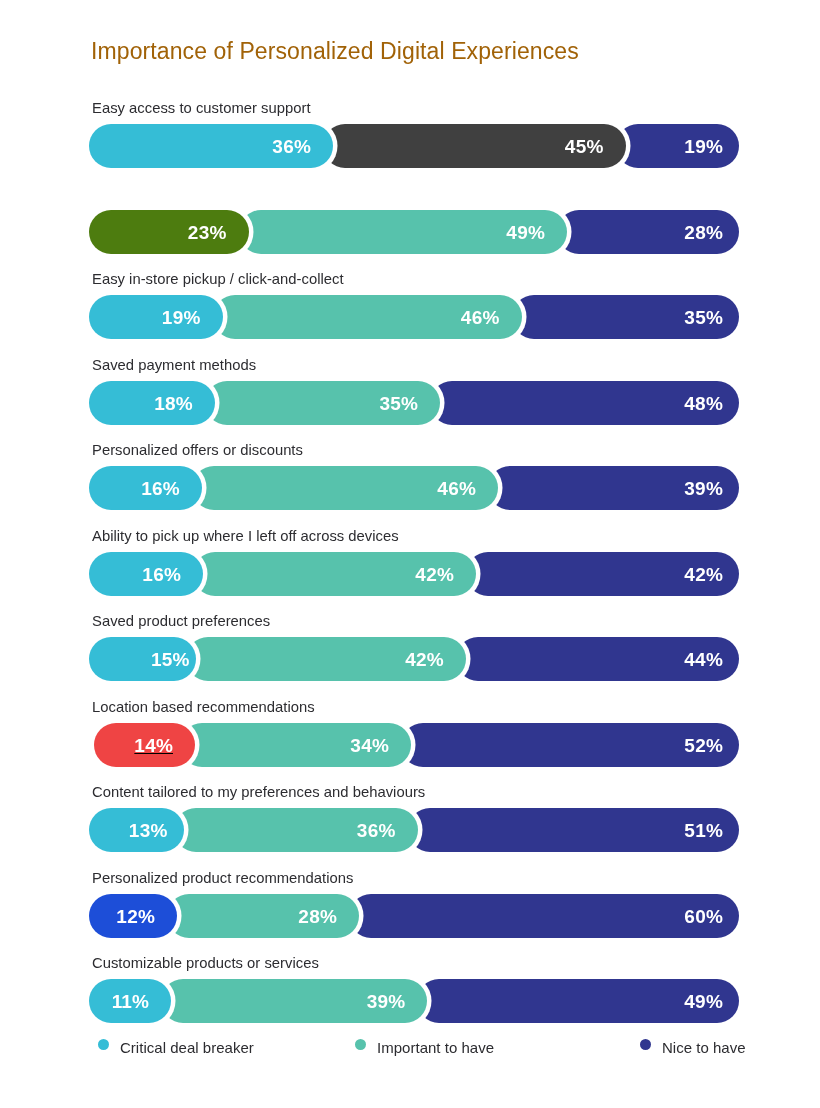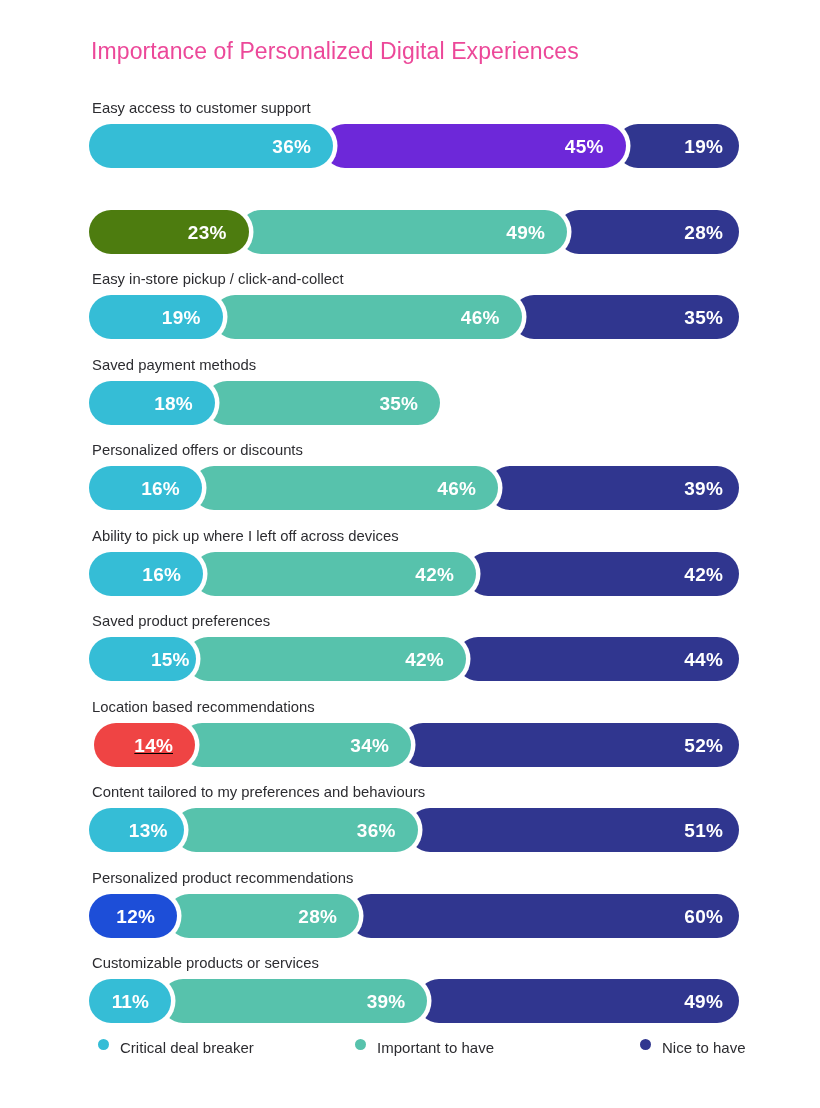--- a/index.html
+++ b/index.html
@@ -23,21 +23,21 @@
     width: 820px;
     height: 1108px;
   }
 
   #chart-title {
     position: absolute;
     left: 91px;
     top: 38px;
     font-size: 23px;
     font-weight: 400;
-    color: #ec4899;
+    color: #a16207;
     letter-spacing: 0.1px;
     white-space: nowrap;
   }
 
   #rows {
     position: absolute;
     left: 89px;
     top: 100px;
     width: 650px;
   }
@@ -133,21 +133,21 @@
 
   <div id="chart-title">Importance of Personalized Digital Experiences</div>
 
   <div id="rows">
       <div class="bar-row">
         <div class="row-label">Easy access to customer support</div>
         <div class="bar-track">
           <div class="seg seg-critical" style="left: 0px; width: 244px; background: rgb(53, 189, 214); box-shadow: rgb(255, 255, 255) 0px 0px 0px 4.5px;">
             <span class="seg-value" style="padding-right: 22px;">36%</span>
           </div>
-          <div class="seg seg-important" style="left: 234px; width: 302.5px; background: #6d28d9; box-shadow: rgb(255, 255, 255) 0px 0px 0px 4.5px;">
+          <div class="seg seg-important" style="left: 234px; width: 302.5px; background: #404040; box-shadow: rgb(255, 255, 255) 0px 0px 0px 4.5px;">
             <span class="seg-value" style="padding-right: 22px;">45%</span>
           </div>
           <div class="seg seg-nice" style="left: 526.5px; width: 123.5px; background: rgb(48, 54, 143);">
             <span class="seg-value" style="padding-right: 16px;">19%</span>
           </div>
         </div>
       </div>
       <div class="bar-row">
         <div class="bar-track">
           <div class="seg seg-critical" style="left: 0px; width: 159.5px; background: #4d7c0f; box-shadow: rgb(255, 255, 255) 0px 0px 0px 4.5px;">
@@ -176,20 +176,23 @@
         </div>
       </div>
       <div class="bar-row">
         <div class="row-label">Saved payment methods</div>
         <div class="bar-track">
           <div class="seg seg-critical" style="left: 0px; width: 125.842px; background: rgb(53, 189, 214); box-shadow: rgb(255, 255, 255) 0px 0px 0px 4.5px;">
             <span class="seg-value" style="padding-right: 22px;">18%</span>
           </div>
           <div class="seg seg-important" style="left: 115.842px; width: 235.248px; background: rgb(87, 194, 172); box-shadow: rgb(255, 255, 255) 0px 0px 0px 4.5px;">
             <span class="seg-value" style="padding-right: 22px;">35%</span>
+          </div>
+          <div class="seg seg-nice" style="left: 341.089px; width: 308.911px; background: rgb(48, 54, 143);">
+            <span class="seg-value" style="padding-right: 16px;">48%</span>
           </div>
         </div>
       </div>
       <div class="bar-row">
         <div class="row-label">Personalized offers or discounts</div>
         <div class="bar-track">
           <div class="seg seg-critical" style="left: 0px; width: 112.97px; background: rgb(53, 189, 214); box-shadow: rgb(255, 255, 255) 0px 0px 0px 4.5px;">
             <span class="seg-value" style="padding-right: 22px;">16%</span>
           </div>
           <div class="seg seg-important" style="left: 102.97px; width: 306.04px; background: rgb(87, 194, 172); box-shadow: rgb(255, 255, 255) 0px 0px 0px 4.5px;">

